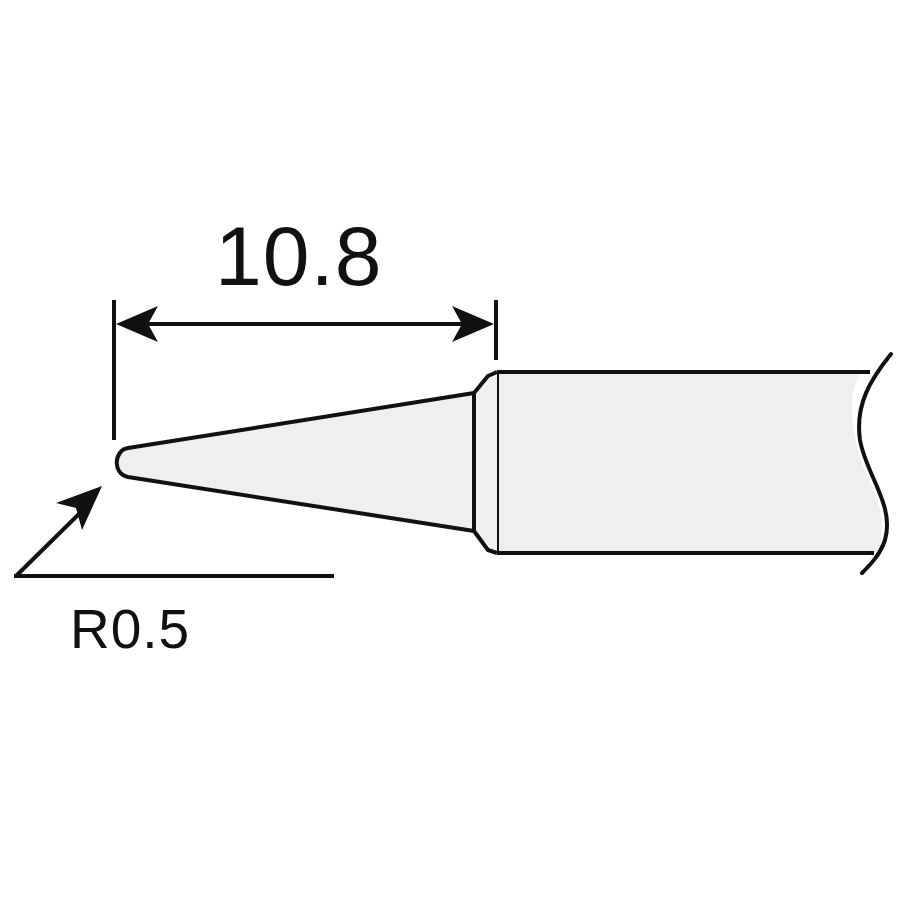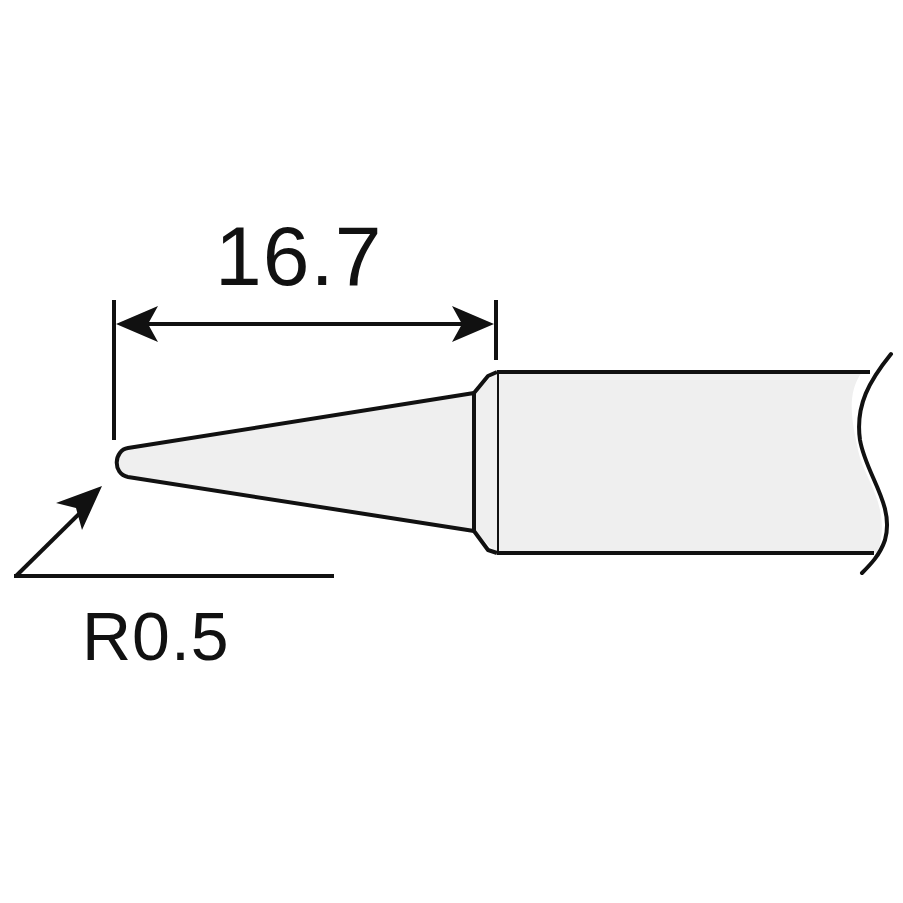--- a/index.html
+++ b/index.html
@@ -31,22 +31,21 @@
       letter-spacing: 1px;
     }
     #dim-length-label {
       left: 215px;
       top: 214px;
       font-size: 84px;
     }
     #dim-radius-label {
       left: 70px;
       top: 602px;
-      font-size: 68px;
-      margin-left: 12px;
+      font-size: 55px;
     }
   </style>
 </head>
 <body>
 
 <div id="drawing">
   <svg id="canvas" viewBox="0 0 903 903" xmlns="http://www.w3.org/2000/svg">
     <defs>
       <clipPath id="shaft-clip">
         <path d="M 497 372 L 862 372 C 840 400, 855 430, 858 448 C 862 470, 890 500, 878 553 L 497 553 Z"></path>
@@ -80,16 +79,16 @@
       <path d="M 494 324 L 452 306 L 462 324 L 452 342 Z" fill="#111"></path>
     </g>
 
     <g>
       <line x1="14" y1="576" x2="334" y2="576" stroke="#111" stroke-width="4"></line>
       <line x1="16" y1="576" x2="85" y2="508" stroke="#111" stroke-width="4"></line>
       <path d="M 102 486 L 56 503 L 76 508 L 82 530 Z" fill="#111"></path>
     </g>
   </svg>
 
-  <div id="dim-length-label" class="label">16.7</div>
+  <div id="dim-length-label" class="label">10.8</div>
 
   <div id="dim-radius-label" class="label">R0.5</div>
 </div>
 
 </body></html>

